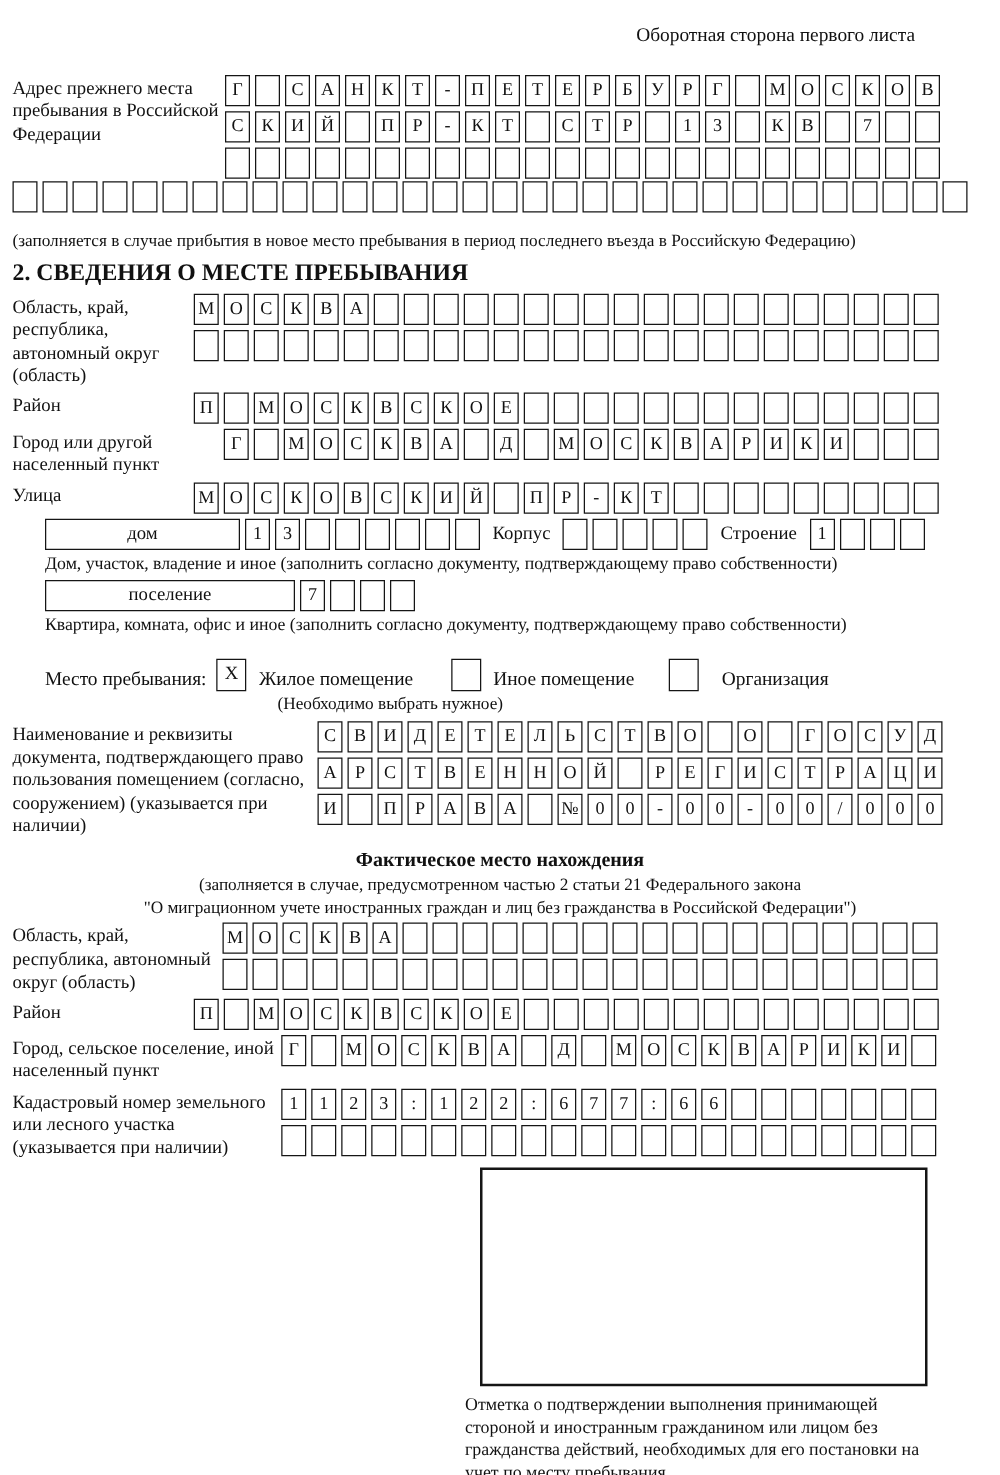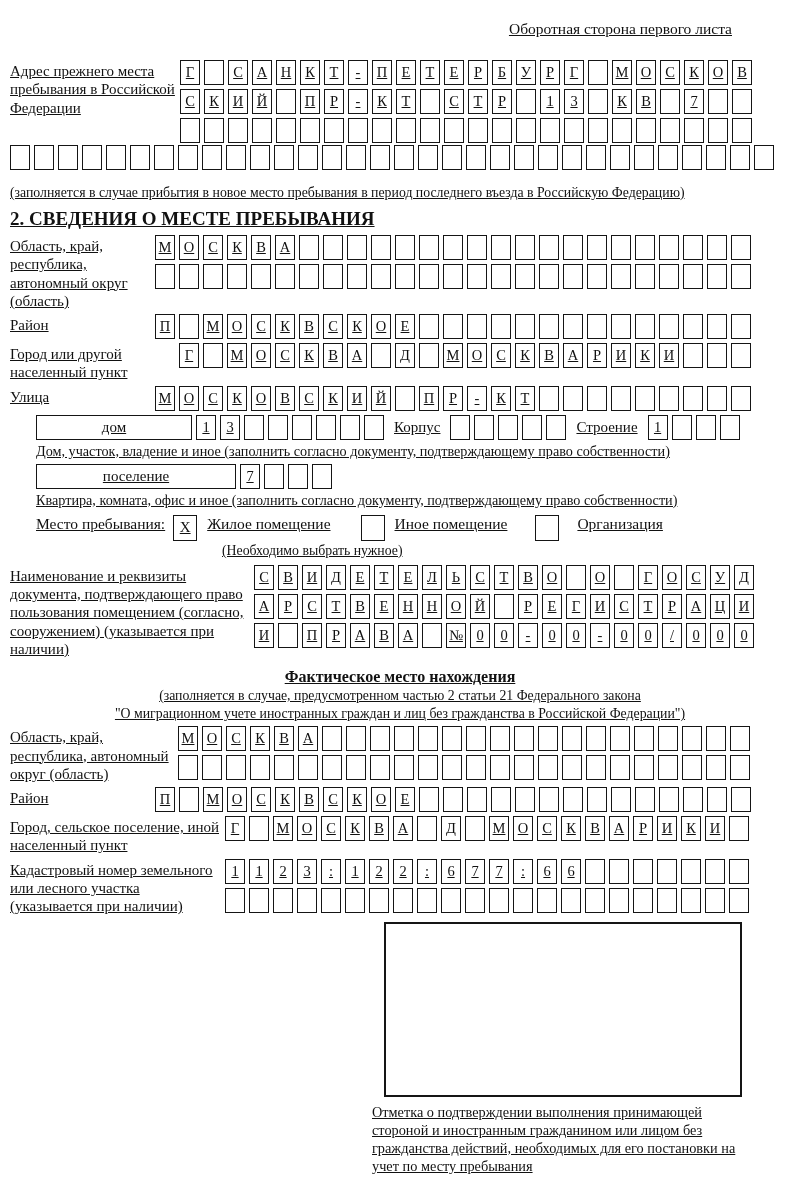--- a/index.html
+++ b/index.html
@@ -1,17 +1,17 @@
 <!DOCTYPE html>
 <html><head>
 <meta charset="utf-8">
 <style>
   html,body{margin:0;padding:0;background:#fff;}
   body{width:800px;height:1180px;font-family:"Liberation Serif","DejaVu Serif",serif;color:#111;}
-  .page{position:relative;width:800px;height:1180px;box-sizing:border-box;padding:6px 10px;overflow:hidden;text-decoration:underline;}
+  .page{position:relative;width:800px;height:1180px;box-sizing:border-box;padding:6px 10px;overflow:hidden;}
 
   .hdr-note{margin:14px 58px 0 0;text-align:right;font-size:15.5px;}
 
   .field{display:flex;margin-top:4px;align-items:flex-start;}
   .lbl{font-size:15px;line-height:1.22;flex:none;padding-top:2px;}
   .w170{width:170px;} .w145{width:145px;} .w169{width:169px;} .w244{width:244px;}
   .w168l{width:168px;} .w215{width:215px;}
   .rows{display:flex;flex-direction:column;gap:4px;}
 
   .boxrow{display:flex;flex:none;}
@@ -23,21 +23,21 @@
   .note{font-size:13.8px;text-align:left;margin-top:15px;}
   .sect-title{font-size:19px;font-weight:bold;margin:7px 0 5px 0;}
 
   .inline-row{display:flex;align-items:center;margin-top:4px;margin-left:26px;}
   .widebox{box-sizing:border-box;border:1.7px solid #151515;height:25px;display:flex;
            align-items:center;justify-content:center;font-size:15px;margin-right:4px;flex:none;}
   .wb168{width:156px;} .wb200{width:200px;}
   .inl-lbl{font-size:15px;margin:0 10px 0 6px;flex:none;}
   .caption{font-size:14.2px;margin:3px 0 0 26px;}
 
-  .mesto-row{display:flex;align-items:flex-start;margin-top:6px;margin-left:26px;font-size:15.5px;}
+  .mesto-row{display:flex;align-items:flex-end;margin-top:18px;margin-left:26px;font-size:15.5px;}
   .chk{box-sizing:border-box;width:24px;height:26px;border:1.7px solid #151515;flex:none;
        display:flex;align-items:center;justify-content:center;font-size:15px;}
   .choose-note{font-size:13.8px;margin:2px 0 0 212px;}
 
   .fact-title{font-size:16px;font-weight:bold;text-align:center;margin-top:10px;}
   .fact-note{font-size:13.8px;text-align:center;margin-top:2px;}
 
   .stamp-wrap{width:382px;margin:6px 36px 0 auto;}
   .stamp-box{box-sizing:border-box;width:358px;height:175px;border:2px solid #151515;margin:0 auto;}
   .stamp-note{text-align:left;font-size:14.3px;line-height:1.26;margin-top:6px;}

